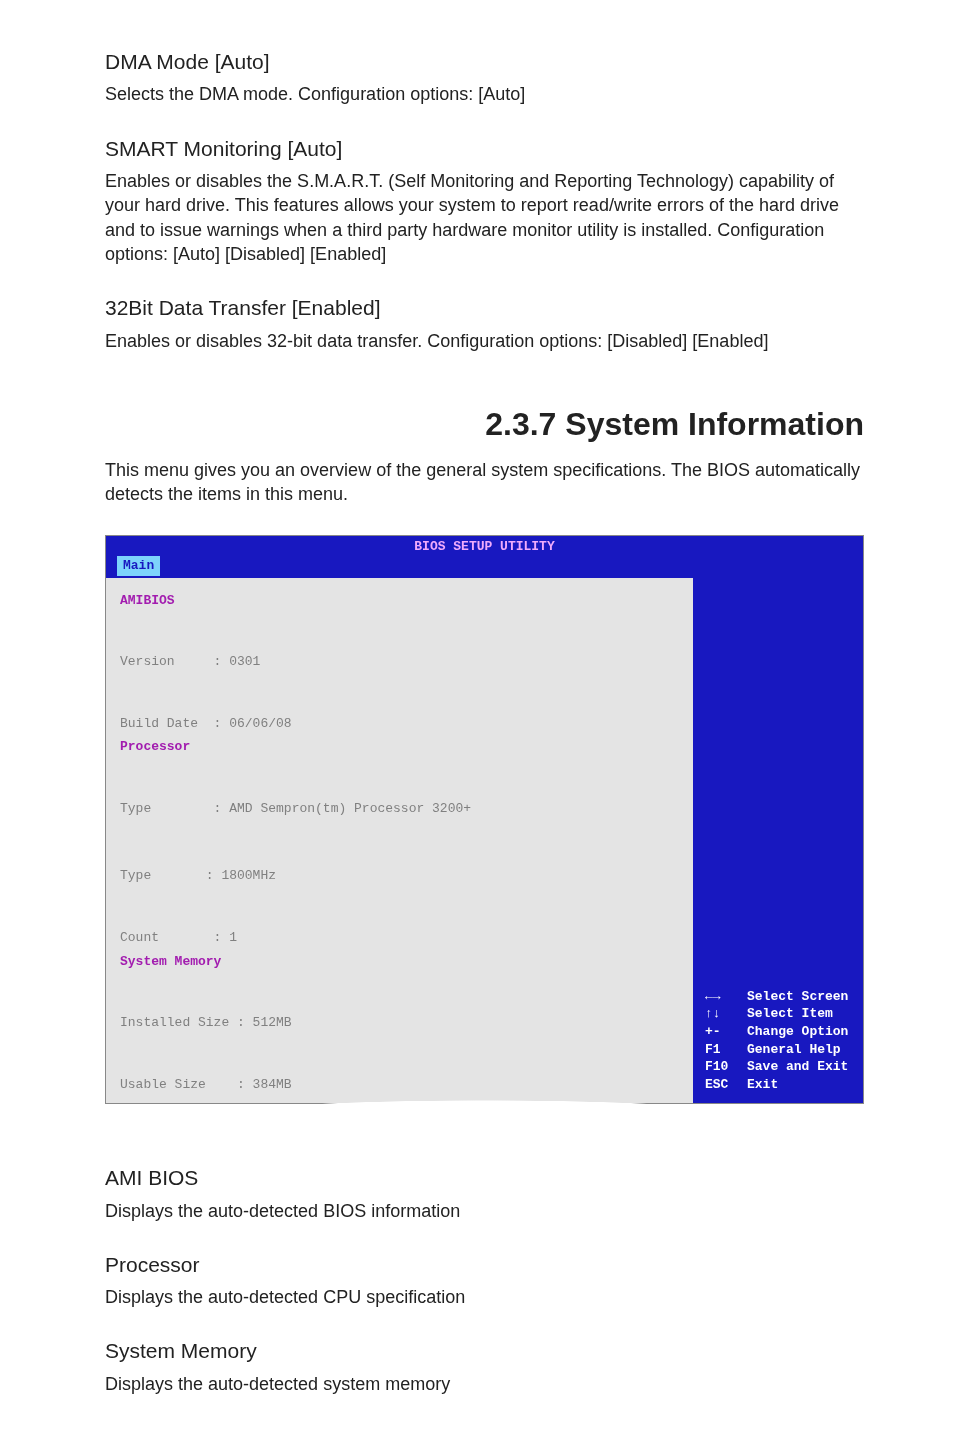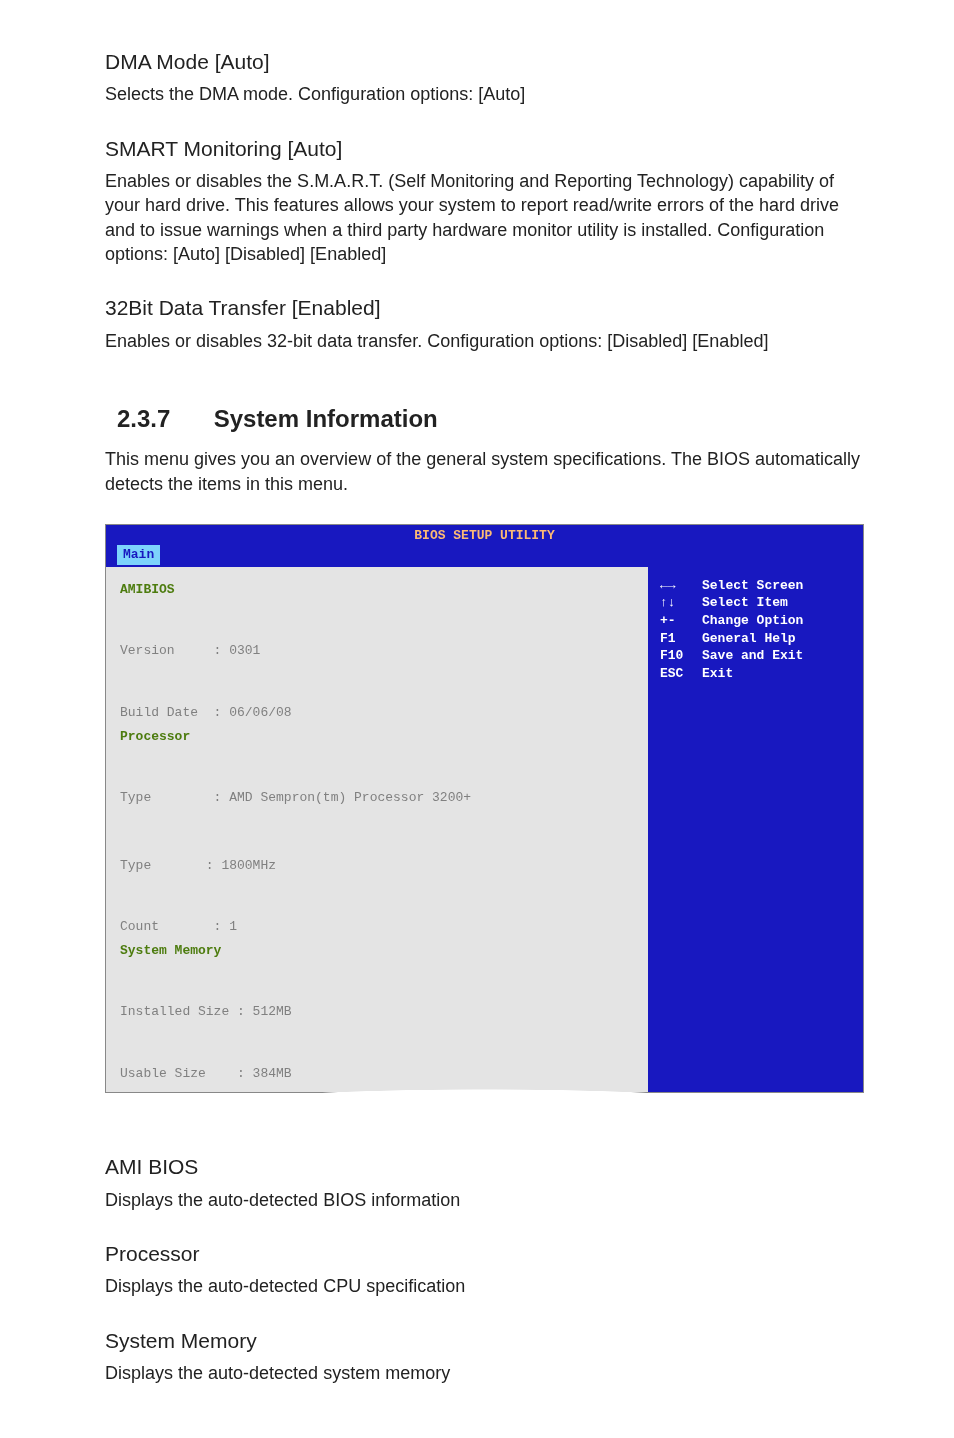--- a/index.html
+++ b/index.html
@@ -7,38 +7,38 @@
     background: #fff;
     font-family: Arial, Helvetica, sans-serif;
     color: #222;
     width: 954px;
     margin: 0 auto;
     padding: 48px 90px 20px 105px;
     font-size: 17px;
     line-height: 1.35;
   }
   h2 { font-size: 21px; font-weight: normal; margin-bottom: 6px; }
-  h1.section { font-size: 24px; font-weight: bold; margin: 50px 0 12px 12px; }
+  h1.section { font-size: 32px; font-weight: bold; margin: 50px 0 12px 12px; text-align: right; }
   h1.section .num { display:inline-block; width: 90px; }
   p.body { font-size: 18px; margin-bottom: 28px; }
   p.body2 { font-size: 18px; }
 
   
   .bios {
     width: 100%;
     background: #e4e4e4;
     border: 1px solid #888;
     font-family: "Courier New", monospace;
     font-size: 13px;
     margin-bottom: 60px;
     position: relative;
   }
   .bios-top {
     background: #1818c0;
-    color: #fdba74;
+    color: #f0abfc;
     text-align: center;
     font-weight: bold;
     padding: 2px 0 0 0;
   }
   .bios-tabrow {
     background: #1818c0;
     padding: 0 10px 2px 10px;
   }
   .bios-tab {
     display: inline-block;
@@ -50,31 +50,31 @@
     border-bottom: none;
   }
   .bios-body {
     display: flex;
   }
   .bios-left {
     flex: 1;
     padding: 8px 14px 10px 14px;
     color: #808080;
   }
-  .bios-left .hdr { font-weight: bold; color: #4d7c0f; margin: 6px 0; }
+  .bios-left .hdr { font-weight: bold; color: #a21caf; margin: 6px 0; }
   .bios-row { white-space: pre; margin-top: 44px; }
   .bios-right {
-    width: 215px;
+    width: 170px;
     background: #1818c0;
     color: #fff;
     padding: 10px 10px 10px 12px;
     font-weight: bold;
     display: flex;
     flex-direction: column;
-    justify-content: flex-start;
+    justify-content: flex-end;
   }
   .bios-right .krow { white-space: pre; }
   .bios-right .key { color:#fff; display:inline-block; width:42px; }
   .bios-bottom-curve {
     position:absolute; left:0; right:0; bottom:-14px; height:28px;
     background: radial-gradient(ellipse 60% 100% at 50% 100%, #fff 58%, rgba(255,255,255,0) 60%);
     pointer-events:none;
   }
 
   .footer {

